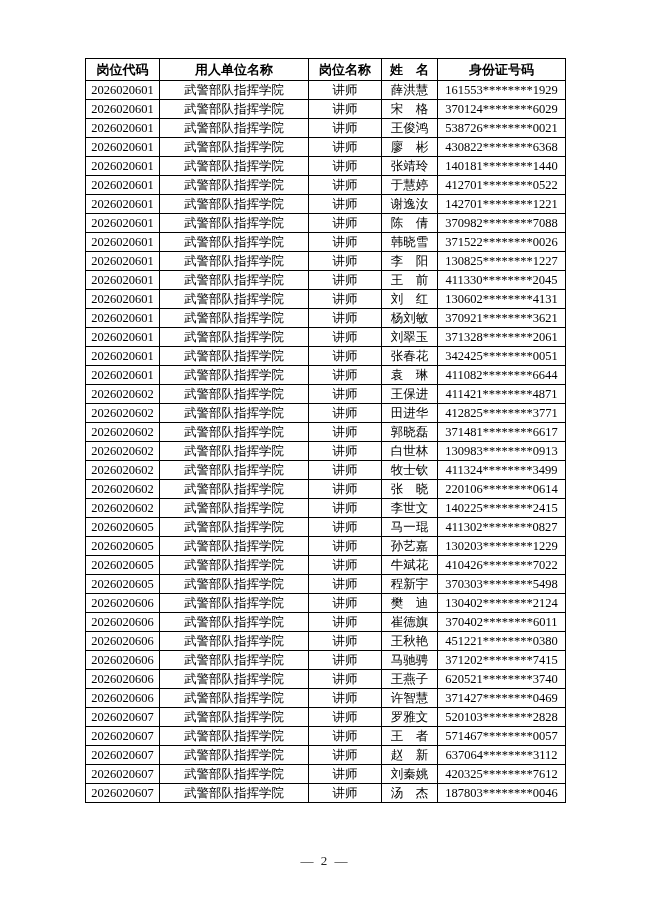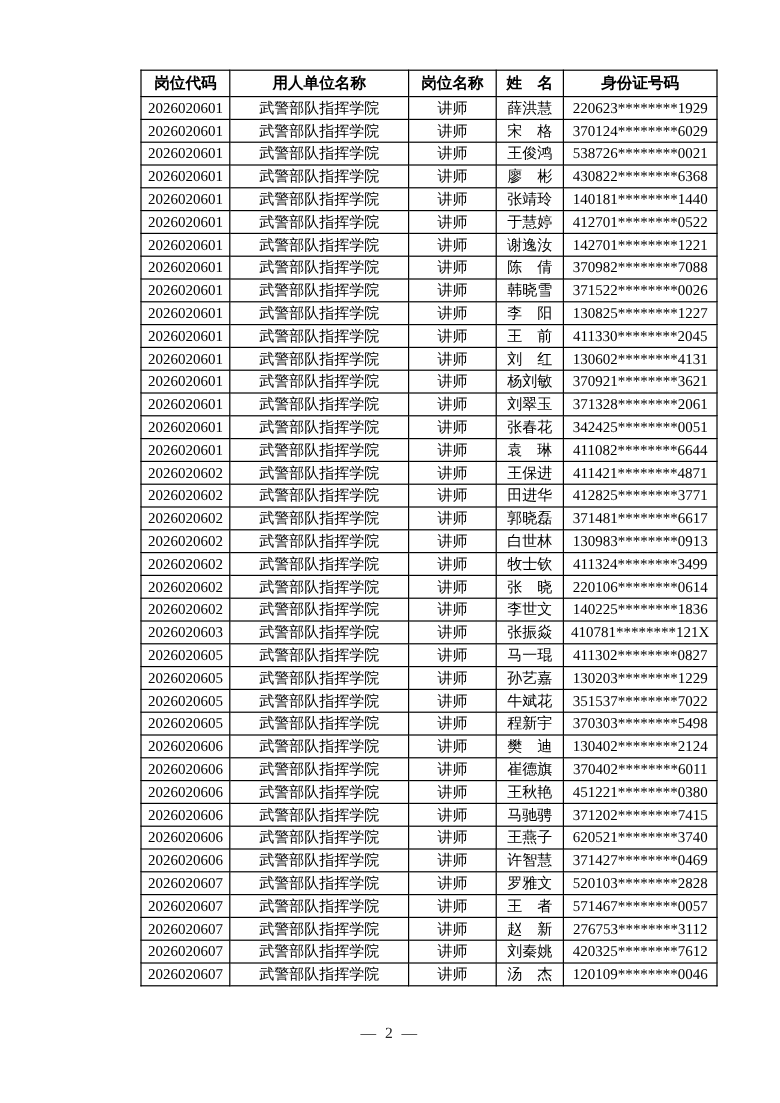--- a/index.html
+++ b/index.html
@@ -21,21 +21,20 @@
     height: 919px;
     background: #ffffff;
   }
   table.roster {
     position: absolute;
     left: 85px;
     top: 58px;
     width: 480px;
     border-collapse: collapse;
     table-layout: fixed;
-    margin-left: 32px;
   }
   table.roster th,
   table.roster td {
     border: 1px solid #000000;
     padding: 0 1px;
     text-align: center;
     vertical-align: middle;
     overflow: hidden;
     white-space: nowrap;
   }
@@ -92,21 +91,21 @@
         <th>姓　名</th>
         <th>身份证号码</th>
       </tr>
     </thead>
     <tbody id="roster-body">
         <tr>
           <td class="cell-code">2026020601</td>
           <td class="cell-org">武警部队指挥学院</td>
           <td class="cell-title">讲师</td>
           <td class="cell-name">薛洪慧</td>
-          <td class="cell-id">220623********1929</td>
+          <td class="cell-id">161553********1929</td>
         </tr>
         <tr>
           <td class="cell-code">2026020601</td>
           <td class="cell-org">武警部队指挥学院</td>
           <td class="cell-title">讲师</td>
           <td class="cell-name">宋　格</td>
           <td class="cell-id">370124********6029</td>
         </tr>
         <tr>
           <td class="cell-code">2026020601</td>
@@ -246,49 +245,42 @@
           <td class="cell-org">武警部队指挥学院</td>
           <td class="cell-title">讲师</td>
           <td class="cell-name">张　晓</td>
           <td class="cell-id">220106********0614</td>
         </tr>
         <tr>
           <td class="cell-code">2026020602</td>
           <td class="cell-org">武警部队指挥学院</td>
           <td class="cell-title">讲师</td>
           <td class="cell-name">李世文</td>
-          <td class="cell-id">140225********1836</td>
-        </tr>
-        <tr>
-          <td class="cell-code">2026020603</td>
-          <td class="cell-org">武警部队指挥学院</td>
-          <td class="cell-title">讲师</td>
-          <td class="cell-name">张振焱</td>
-          <td class="cell-id">410781********121X</td>
+          <td class="cell-id">140225********2415</td>
         </tr>
         <tr>
           <td class="cell-code">2026020605</td>
           <td class="cell-org">武警部队指挥学院</td>
           <td class="cell-title">讲师</td>
           <td class="cell-name">马一琨</td>
           <td class="cell-id">411302********0827</td>
         </tr>
         <tr>
           <td class="cell-code">2026020605</td>
           <td class="cell-org">武警部队指挥学院</td>
           <td class="cell-title">讲师</td>
           <td class="cell-name">孙艺嘉</td>
           <td class="cell-id">130203********1229</td>
         </tr>
         <tr>
           <td class="cell-code">2026020605</td>
           <td class="cell-org">武警部队指挥学院</td>
           <td class="cell-title">讲师</td>
           <td class="cell-name">牛斌花</td>
-          <td class="cell-id">351537********7022</td>
+          <td class="cell-id">410426********7022</td>
         </tr>
         <tr>
           <td class="cell-code">2026020605</td>
           <td class="cell-org">武警部队指挥学院</td>
           <td class="cell-title">讲师</td>
           <td class="cell-name">程新宇</td>
           <td class="cell-id">370303********5498</td>
         </tr>
         <tr>
           <td class="cell-code">2026020606</td>
@@ -344,34 +336,34 @@
           <td class="cell-org">武警部队指挥学院</td>
           <td class="cell-title">讲师</td>
           <td class="cell-name">王　者</td>
           <td class="cell-id">571467********0057</td>
         </tr>
         <tr>
           <td class="cell-code">2026020607</td>
           <td class="cell-org">武警部队指挥学院</td>
           <td class="cell-title">讲师</td>
           <td class="cell-name">赵　新</td>
-          <td class="cell-id">276753********3112</td>
+          <td class="cell-id">637064********3112</td>
         </tr>
         <tr>
           <td class="cell-code">2026020607</td>
           <td class="cell-org">武警部队指挥学院</td>
           <td class="cell-title">讲师</td>
           <td class="cell-name">刘秦姚</td>
           <td class="cell-id">420325********7612</td>
         </tr>
         <tr>
           <td class="cell-code">2026020607</td>
           <td class="cell-org">武警部队指挥学院</td>
           <td class="cell-title">讲师</td>
           <td class="cell-name">汤　杰</td>
-          <td class="cell-id">120109********0046</td>
+          <td class="cell-id">187803********0046</td>
         </tr>
       </tbody>
   </table>
 
   <div class="page-footer">— 2 —</div>
 
 </div>
 
 </body></html>

